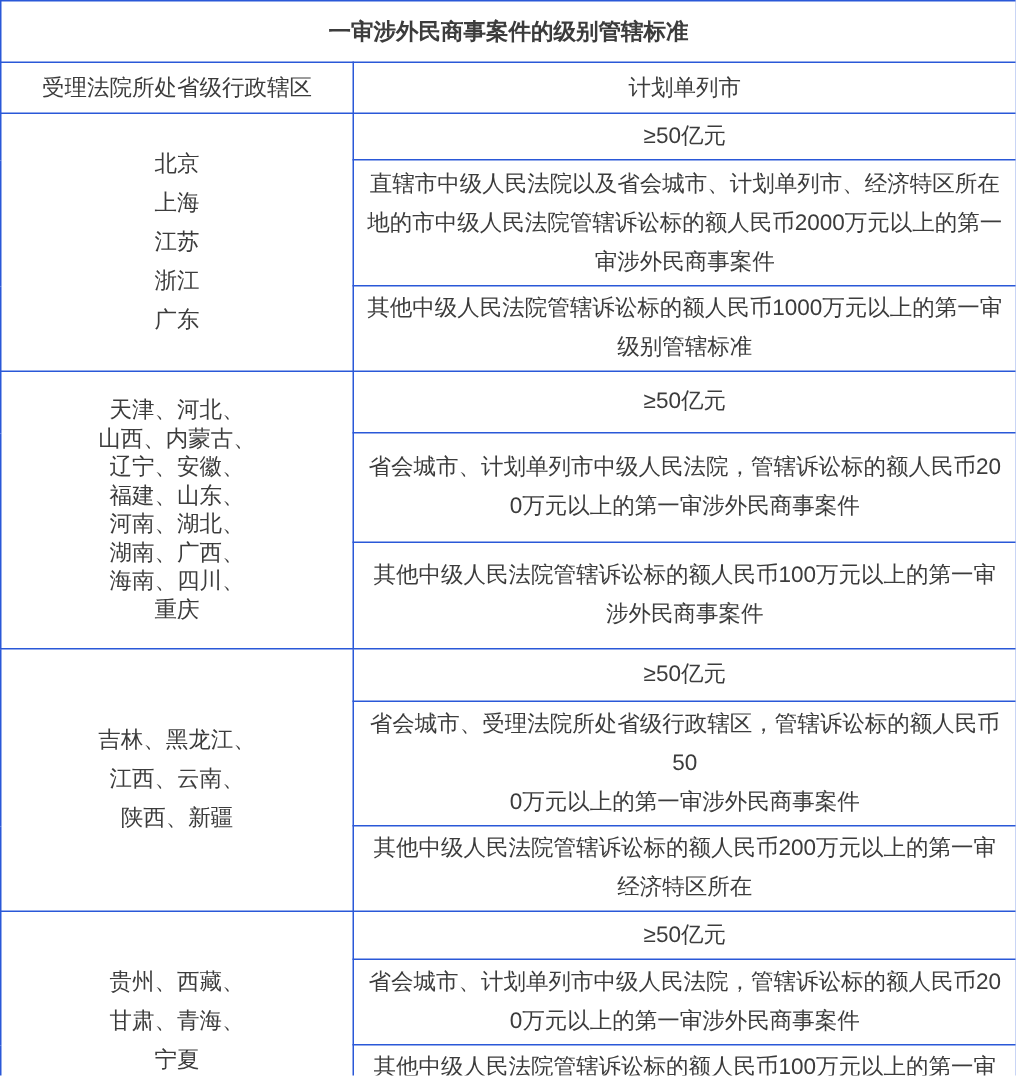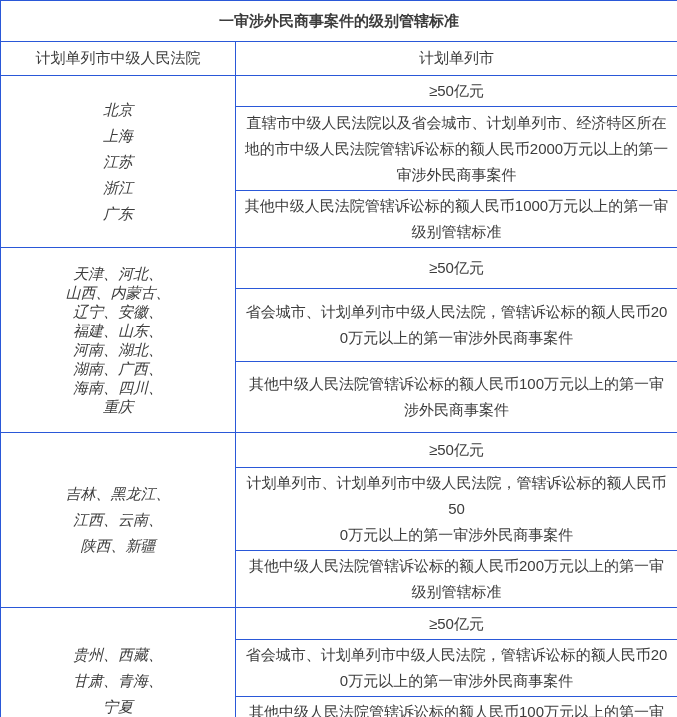--- a/index.html
+++ b/index.html
@@ -41,21 +41,20 @@
     height:41px;
   }
   td.header-cell{
     color:var(--accent);
     font-size:15px;
     height:34px;
   }
   td.region{
     white-space:pre-line;
     line-height:26px;
-    font-style:italic;
   }
   td.region-tight{
     line-height:19px;
   }
   td.standard{
     white-space:pre-line;
     line-height:26px;
   }
   .h29{height:29px}
   .h84{height:84px}
@@ -79,21 +78,21 @@
       <col style="width:235px">
       <col style="width:442px">
     </colgroup>
 
     <tbody>
         <tr>
       <td colspan="2" class="title-cell">一审涉外民商事案件的级别管辖标准</td>
     </tr>
 
     <tr>
-      <td class="header-cell">计划单列市中级人民法院</td>
+      <td class="header-cell">受理法院所处省级行政辖区</td>
       <td class="header-cell">计划单列市</td>
     </tr>
 
     <tr>
       <td rowspan="3" class="region">北京
 上海
 江苏
 浙江
 广东</td>
       <td class="standard h29">≥50亿元</td>
@@ -128,26 +127,26 @@
 涉外民商事案件</td>
     </tr>
 
     <tr>
       <td rowspan="3" class="region">吉林、黑龙江、
 江西、云南、
 陕西、新疆</td>
       <td class="standard h35">≥50亿元</td>
     </tr>
     <tr>
-      <td class="standard h56">计划单列市、计划单列市中级人民法院，管辖诉讼标的额人民币50
+      <td class="standard h56">省会城市、受理法院所处省级行政辖区，管辖诉讼标的额人民币50
 0万元以上的第一审涉外民商事案件</td>
     </tr>
     <tr>
       <td class="standard h57">其他中级人民法院管辖诉讼标的额人民币200万元以上的第一审
-级别管辖标准</td>
+经济特区所在</td>
     </tr>
 
     <tr>
       <td rowspan="3" class="region">贵州、西藏、
 甘肃、青海、
 宁夏</td>
       <td class="standard h32">≥50亿元</td>
     </tr>
     <tr>
       <td class="standard h52b">省会城市、计划单列市中级人民法院，管辖诉讼标的额人民币20

